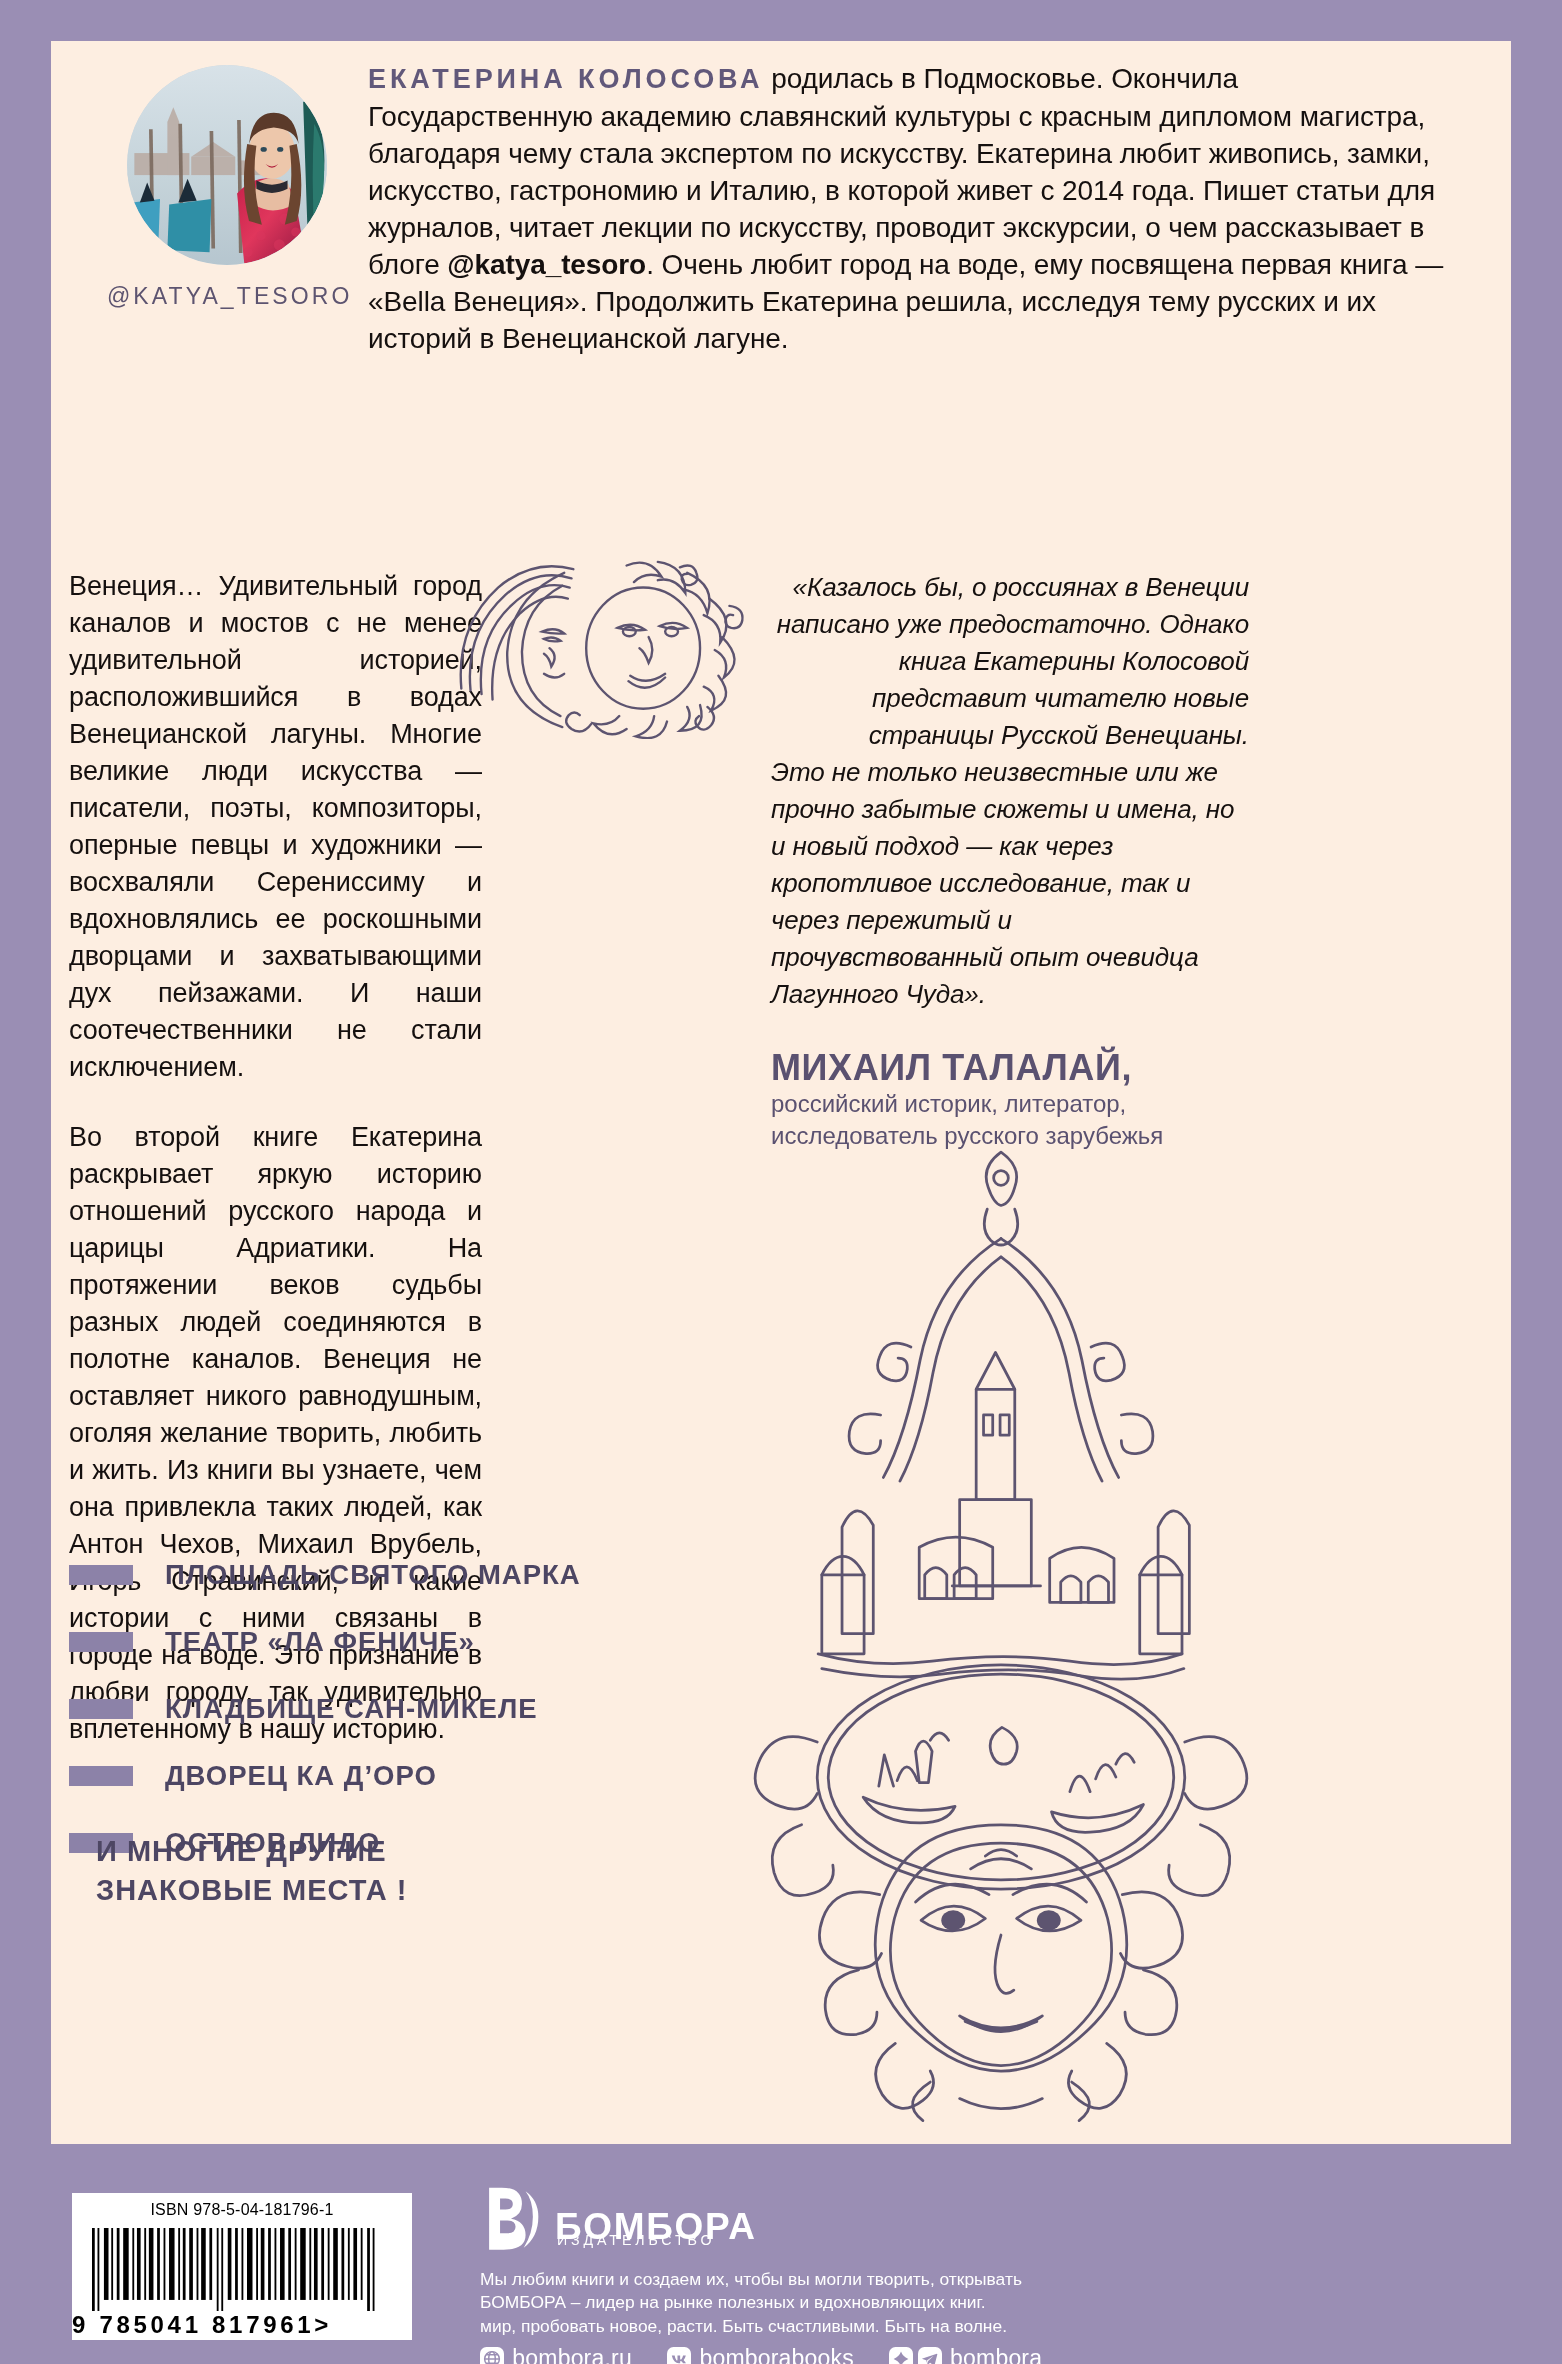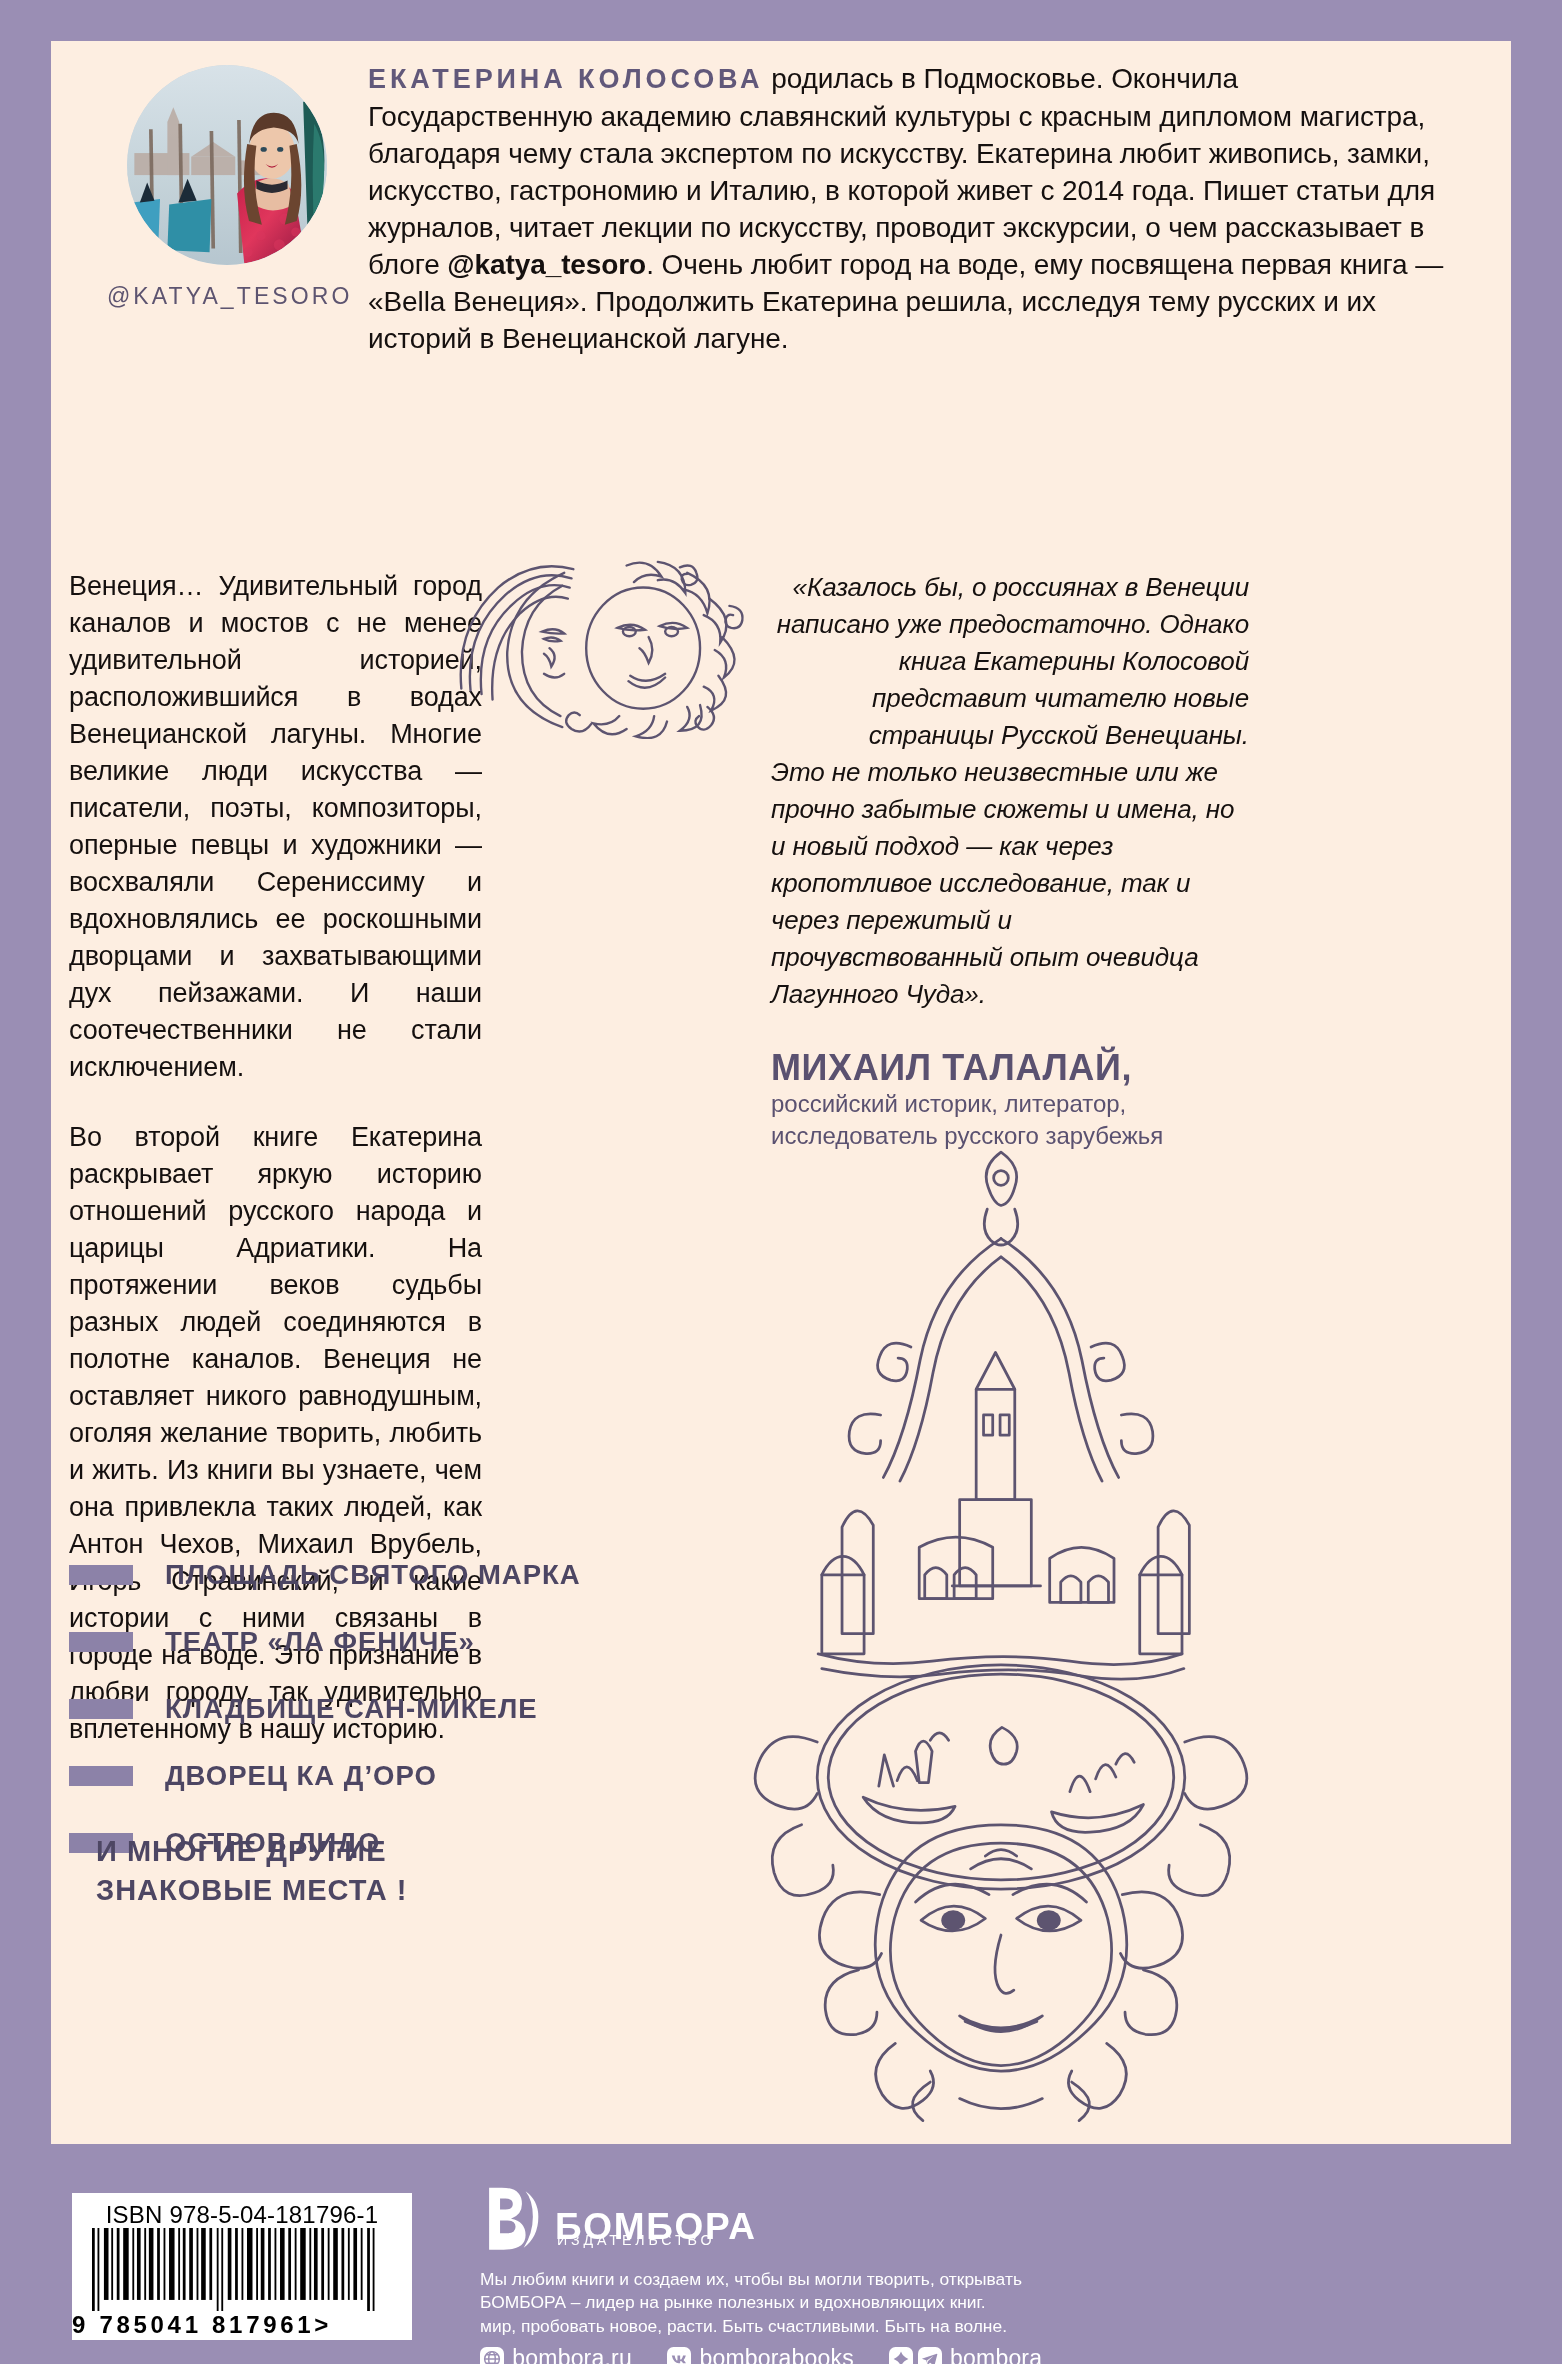--- a/index.html
+++ b/index.html
@@ -80,21 +80,21 @@
   
   .mask{position:absolute;left:684px;top:1143px;width:634px;height:992px;}
 
   
   .barcode{
     position:absolute;left:72px;top:2193px;width:340px;height:147px;
     background:#ffffff;
   }
   .isbn{
     position:absolute;left:0;top:8.3px;width:340px;text-align:center;
-    font-size:24px;letter-spacing:0.2px;color:#000;
+    font-size:16px;letter-spacing:0.2px;color:#000;
   }
   .bars{position:absolute;left:20px;top:35px;width:299px;height:83px;}
   .bnum{
     position:absolute;left:0;top:118px;width:340px;text-align:left;
     font-size:24px;letter-spacing:3.7px;color:#000;font-weight:700;
   }
 
   .pub{position:absolute;left:480px;top:2184px;width:826px;color:#ffffff;}
   .pub-logo{position:absolute;left:0;top:0;width:62px;height:70px;}
   .pub-name{

